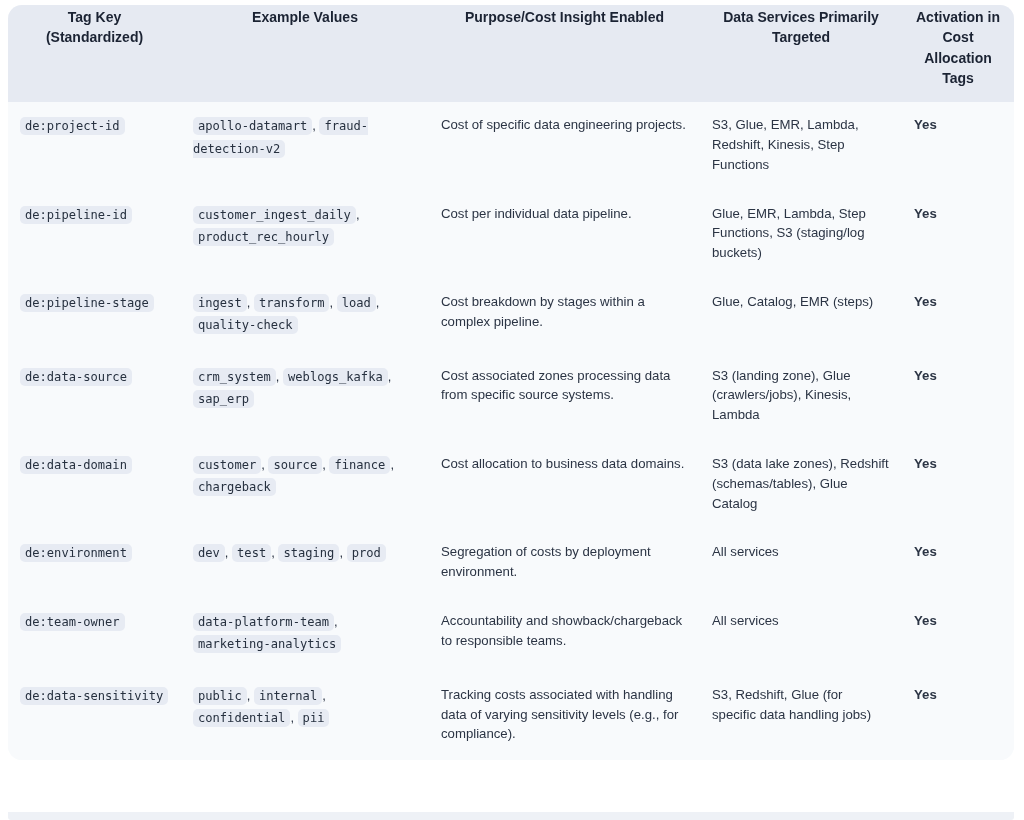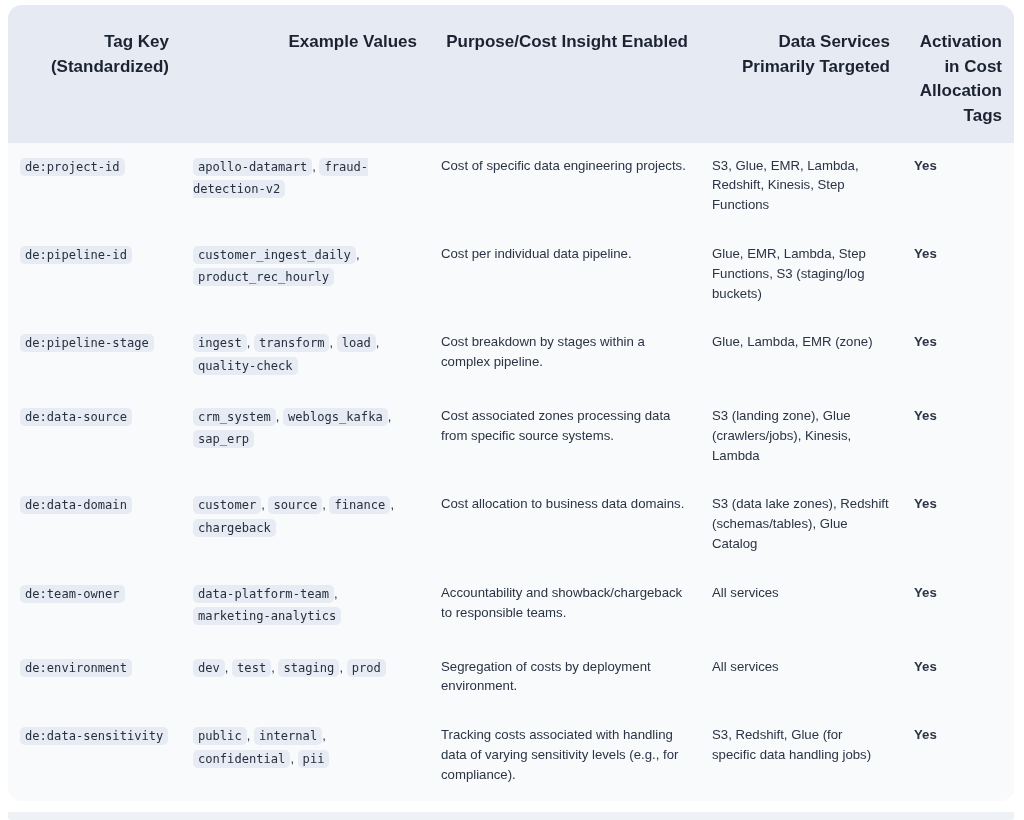--- a/index.html
+++ b/index.html
@@ -26,27 +26,27 @@
     border-radius: 14px;
     overflow: hidden;
   }
   table.tagtable {
     width: 1006px;
     border-collapse: collapse;
     table-layout: fixed;
   }
   table.tagtable thead tr { background: #e6eaf2; }
   table.tagtable th {
-    text-align: right;
+    text-align: center;
     vertical-align: top;
-    font-size: 17px;
+    font-size: 14px;
     font-weight: bold;
     color: #1b2333;
     line-height: 1.45;
-    padding: 25px 12px 14px 12px;
+    padding: 2px 12px 14px 12px;
   }
   table.tagtable td {
     vertical-align: top;
     font-size: 13.2px;
     color: #2b3444;
     line-height: 1.5;
     padding: 13px 12px 16px 12px;
     background: #f8fafc;
   }
   
@@ -116,48 +116,48 @@
             <td class="d1 keycell"><code class="chip">de:pipeline-id</code></td>
             <td class="d2 vals"><code class="chip">customer_ingest_daily</code><span class="sep">, </span><code class="chip">product_rec_hourly</code></td>
             <td class="d3">Cost per individual data pipeline.</td>
             <td class="d4">Glue, EMR, Lambda, Step Functions, S3 (staging/log buckets)</td>
             <td class="d5">Yes</td>
           </tr>
           <tr>
             <td class="d1 keycell"><code class="chip">de:pipeline-stage</code></td>
             <td class="d2 vals"><code class="chip">ingest</code><span class="sep">, </span><code class="chip">transform</code><span class="sep">, </span><code class="chip">load</code><span class="sep">, </span><code class="chip">quality-check</code></td>
             <td class="d3">Cost breakdown by stages within a complex pipeline.</td>
-            <td class="d4">Glue, Lambda, EMR (zone)</td>
+            <td class="d4">Glue, Catalog, EMR (steps)</td>
             <td class="d5">Yes</td>
           </tr>
           <tr>
             <td class="d1 keycell"><code class="chip">de:data-source</code></td>
             <td class="d2 vals"><code class="chip">crm_system</code><span class="sep">, </span><code class="chip">weblogs_kafka</code><span class="sep">, </span><code class="chip">sap_erp</code></td>
             <td class="d3">Cost associated zones processing data from specific source systems.</td>
             <td class="d4">S3 (landing zone), Glue (crawlers/jobs), Kinesis, Lambda</td>
             <td class="d5">Yes</td>
           </tr>
           <tr>
             <td class="d1 keycell"><code class="chip">de:data-domain</code></td>
             <td class="d2 vals"><code class="chip">customer</code><span class="sep">, </span><code class="chip">source</code><span class="sep">, </span><code class="chip">finance</code><span class="sep">, </span><code class="chip">chargeback</code></td>
             <td class="d3">Cost allocation to business data domains.</td>
             <td class="d4">S3 (data lake zones), Redshift (schemas/tables), Glue Catalog</td>
             <td class="d5">Yes</td>
           </tr>
           <tr>
-            <td class="d1 keycell"><code class="chip">de:team-owner</code></td>
-            <td class="d2 vals"><code class="chip">data-platform-team</code><span class="sep">, </span><code class="chip">marketing-analytics</code></td>
-            <td class="d3">Accountability and showback/chargeback to responsible teams.</td>
+            <td class="d1 keycell"><code class="chip">de:environment</code></td>
+            <td class="d2 vals"><code class="chip">dev</code><span class="sep">, </span><code class="chip">test</code><span class="sep">, </span><code class="chip">staging</code><span class="sep">, </span><code class="chip">prod</code></td>
+            <td class="d3">Segregation of costs by deployment environment.</td>
             <td class="d4">All services</td>
             <td class="d5">Yes</td>
           </tr>
           <tr>
-            <td class="d1 keycell"><code class="chip">de:environment</code></td>
-            <td class="d2 vals"><code class="chip">dev</code><span class="sep">, </span><code class="chip">test</code><span class="sep">, </span><code class="chip">staging</code><span class="sep">, </span><code class="chip">prod</code></td>
-            <td class="d3">Segregation of costs by deployment environment.</td>
+            <td class="d1 keycell"><code class="chip">de:team-owner</code></td>
+            <td class="d2 vals"><code class="chip">data-platform-team</code><span class="sep">, </span><code class="chip">marketing-analytics</code></td>
+            <td class="d3">Accountability and showback/chargeback to responsible teams.</td>
             <td class="d4">All services</td>
             <td class="d5">Yes</td>
           </tr>
           <tr>
             <td class="d1 keycell"><code class="chip">de:data-sensitivity</code></td>
             <td class="d2 vals"><code class="chip">public</code><span class="sep">, </span><code class="chip">internal</code><span class="sep">, </span><code class="chip">confidential</code><span class="sep">, </span><code class="chip">pii</code></td>
             <td class="d3">Tracking costs associated with handling data of varying sensitivity levels (e.g., for compliance).</td>
             <td class="d4">S3, Redshift, Glue (for specific data handling jobs)</td>
             <td class="d5">Yes</td>
           </tr>

